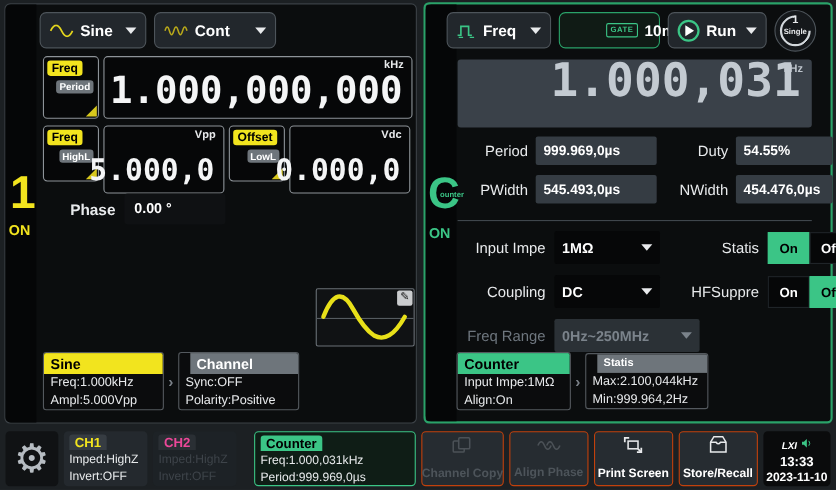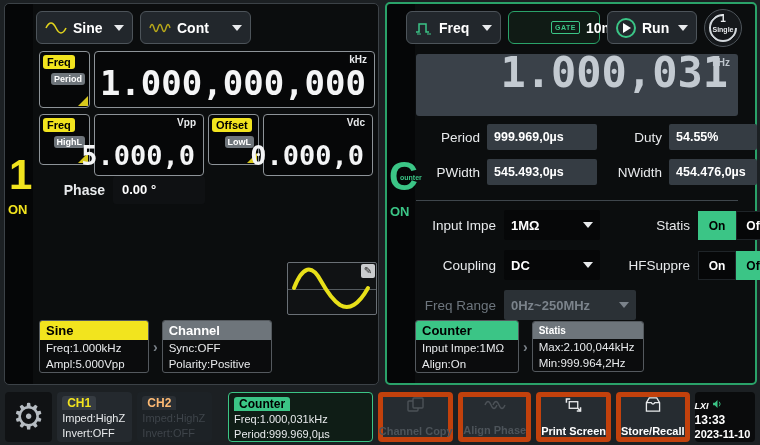--- a/index.html
+++ b/index.html
@@ -62,21 +62,21 @@
     color:#222; font-size:10px; line-height:14px; text-align:center; border-radius:2px; }
 
   
   .cards { position:absolute; display:flex; align-items:center; gap:4px; }
   .panel.left .cards { left:34px; top:316px; }
   .panel.right .cards { left:28px; top:316px; }
   .card { width:110px; border:1px solid #54595e; border-radius:3px; overflow:hidden; background:#0b0c0d; cursor:pointer;}
   .card .hd { font-size:13px; font-weight:bold; padding:2px 6px; }
   .card .hd.yellow { background:#f2e41e; color:#000; }
   .card .hd.green  { background:#3bc586; color:#000; }
-  .card .hd.gray   { background:#6e757b; color:#fff; }
+  .card .hd.gray   { background:#6e757b; color:#fff;margin-left:10px; }
   .card .hd.gray.sm{ font-size:10px; padding:3px 6px;}
   .card .ln { font-size:11.5px; color:#e8eaec; padding:2px 6px; white-space:nowrap;}
   .chev { color:#7a8188; font-size:14px; font-weight:bold; }
 
   
   .gate-dd { border:1px solid #2aa269; background:#101b15;padding-left:42px; }
   .gate-badge { border:1px solid #3bc586; color:#3bc586; font-size:7px; font-weight:bold;
     padding:2px 3px; border-radius:2px; letter-spacing:0.5px;}
   .run-ring { width:20px; height:20px; border-radius:50%; border:2px solid #3bc586;
     display:flex; align-items:center; justify-content:center; }
@@ -119,31 +119,31 @@
   .bbar { position:absolute; left:0; top:388px; width:760px; height:57px; display:flex;
     align-items:center; gap:5px; padding:0 5px; }
   .gear-btn { width:50px; height:50px; background:#101214; border-radius:4px; display:flex;
     align-items:center; justify-content:center; font-size:36px; color:#b6bcc2; cursor:pointer;}
   .bb-card { width:79px; height:50px; background:#24292e; border-radius:4px; padding:1px 5px; cursor:pointer;
     overflow:hidden;}
   .bb-card .ttl { font-size:12px; font-weight:bold; color:#f2e41e; background:#363c42; display:inline-block;
     padding:0 5px; border-radius:3px 3px 0 0; }
   .bb-card .ln { font-size:11px; color:#e8eaec; line-height:15px; white-space:nowrap;}
   .bb-card.dis { background:#1d2226; }
-  .bb-card.dis .ttl { color:#fdba74; background:#2a2f34; }
+  .bb-card.dis .ttl { color:#ec4899; background:#2a2f34; }
   .bb-card.dis .ln { color:#3e444a; }
   .bb-card.cnt { width:153px; border:1px solid #3bc586; background:#0f1d16; }
   .bb-card.cnt .ttl { background:#3bc586; color:#000; }
-  .bb-btn { width:75px; height:50px; background:#262c31; border:5px solid #c2410c; border-radius:4px;
+  .bb-btn { width:75px; height:50px; background:#262c31; border:1px solid #c2410c; border-radius:4px;
     display:flex; flex-direction:column; align-items:center; justify-content:center; gap:12px; cursor:pointer;}
   .bb-btn .cap { font-size:11px; font-weight:bold; color:#fff; white-space:nowrap;}
   .bb-btn.dis .cap { color:#4d545a; }
   .bb-btn.dis svg  { opacity:0.32; }
   .status { margin-left:auto; width:64px; height:50px; background:#0a0b0c; border-radius:4px;
-    padding-top:3px;}
+    text-align:center; padding-top:3px;}
   .status .lxi { font-size:9px; font-weight:bold; font-style:italic; color:#fff; }
   .status .tm  { font-size:12px; font-weight:bold; color:#fff; line-height:14px;}
   .status .dt  { font-size:11px; font-weight:bold; color:#fff; line-height:14px;}
   .spk { display:inline-block; width:9px; height:8px; vertical-align:middle; }
 </style>
 </head>
 <body>
 
 <div class="screen">
 

